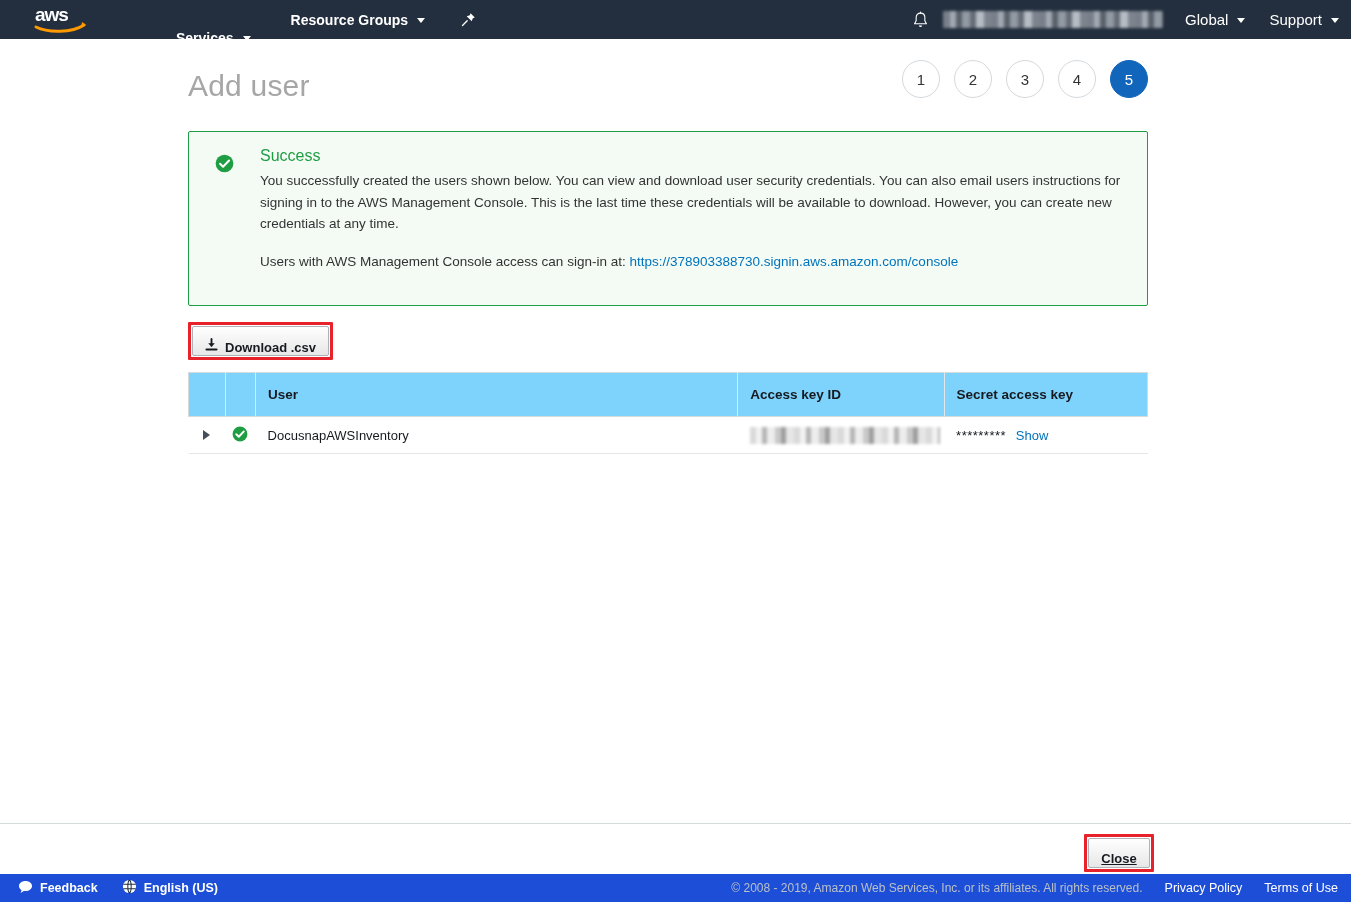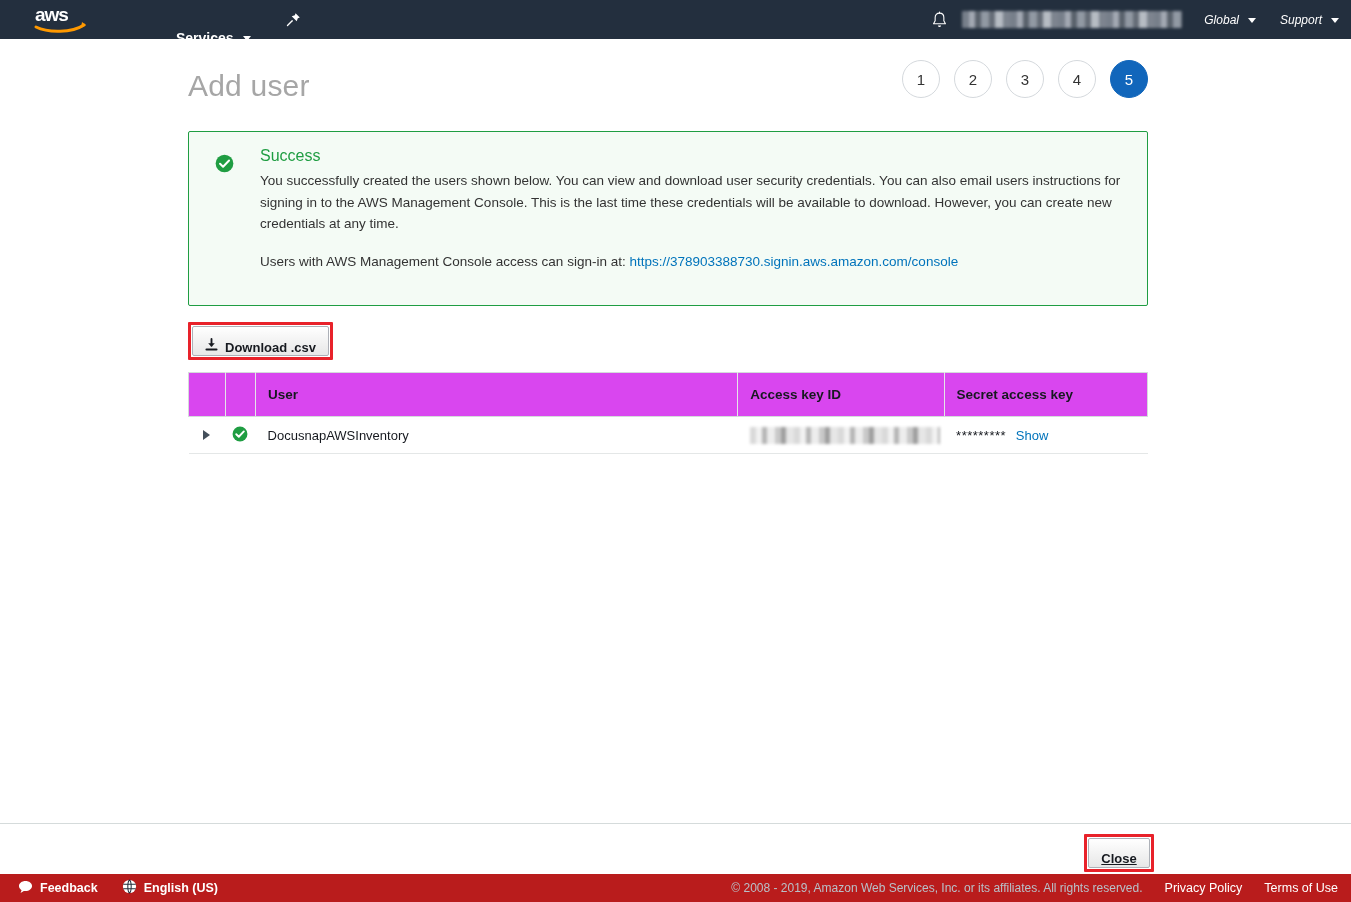--- a/index.html
+++ b/index.html
@@ -82,21 +82,21 @@
         #aeb4bd 7px, #aeb4bd 13px,
         #5e6670 13px, #5e6670 19px,
         #9ba2ac 19px, #9ba2ac 27px,
         #6b727c 27px, #6b727c 33px,
         #c3c8cf 33px, #c3c8cf 41px,
         #858c96 41px, #858c96 48px);
     filter: blur(1.4px);
     opacity: .92;
     border-radius: 1px;
   }
-  .nav-right .nav-item { font-weight: normal; font-size: 12px; padding: 0 12px; font-style: italic; }
+  .nav-right .nav-item { font-weight: normal; font-size: 15px; padding: 0 12px; }
 
   
   .page {
     position: absolute;
     top: 39px; left: 0;
     width: 1351px;
     height: 784px;
     background: #ffffff;
     padding-left: 18px;
   }
@@ -200,21 +200,21 @@
 
   
   .tbl {
     position: absolute;
     top: 333px; left: 188px;
     width: 960px;
     border-collapse: collapse;
     font-size: 13px;
   }
   .tbl th {
-    background: #d946ef;
+    background: #7dd3fc;
     border: 1px solid #d5dbdb;
     border-left: none;
     border-right: 1px solid #e4e7e7;
     color: #16191f;
     font-size: 13.5px;
     font-weight: bold;
     text-align: left;
     padding: 14px 0 14px 12px;
     height: 42px;
   }
@@ -280,21 +280,21 @@
     border-radius: 1px;
   }
   .btn-close { height: 30px; width: 62px; text-decoration: underline; }
 
   
   .footer {
     position: absolute;
     bottom: 0; left: 0;
     width: 1351px;
     height: 28px;
-    background: #b91c1c;
+    background: #1d4ed8;
     display: flex;
     align-items: center;
     color: #ffffff;
     font-size: 12px;
   }
   .foot-left { display: flex; align-items: center; margin-left: 10px; gap: 8px; }
   .foot-item {
     display: flex; align-items: center; gap: 7px;
     color: #ffffff; font-weight: bold; font-size: 12.5px;
     cursor: pointer; padding: 0 8px;
@@ -318,20 +318,24 @@
       <path d="M4 27 C16 33, 40 33, 52 25" stroke="#ff9900" stroke-width="3" fill="none" stroke-linecap="round"></path>
       <path d="M50 22 L54 25 L49 28 Z" fill="#ff9900"></path>
     </svg>
   </span>
 
   <div class="nav-item nav-services">
     <span>Services</span>
     <span class="caret"></span>
   </div>
 
+  <div class="nav-item nav-resgroups">
+    <span>Resource Groups</span>
+    <span class="caret"></span>
+  </div>
 
   <div class="pin-icon">
     <svg width="15" height="15" viewBox="0 0 16 16" aria-hidden="true">
       <path d="M10.2 1.3 L14.7 5.8 L12.6 6.6 L11.4 9.9 L6.1 4.6 L9.4 3.4 Z" fill="#ffffff"></path>
       <path d="M6.6 9.4 L1.6 14.4" stroke="#ffffff" stroke-width="1.4" stroke-linecap="round"></path>
     </svg>
   </div>
 
   <div class="nav-right">
     <div class="bell-icon">

